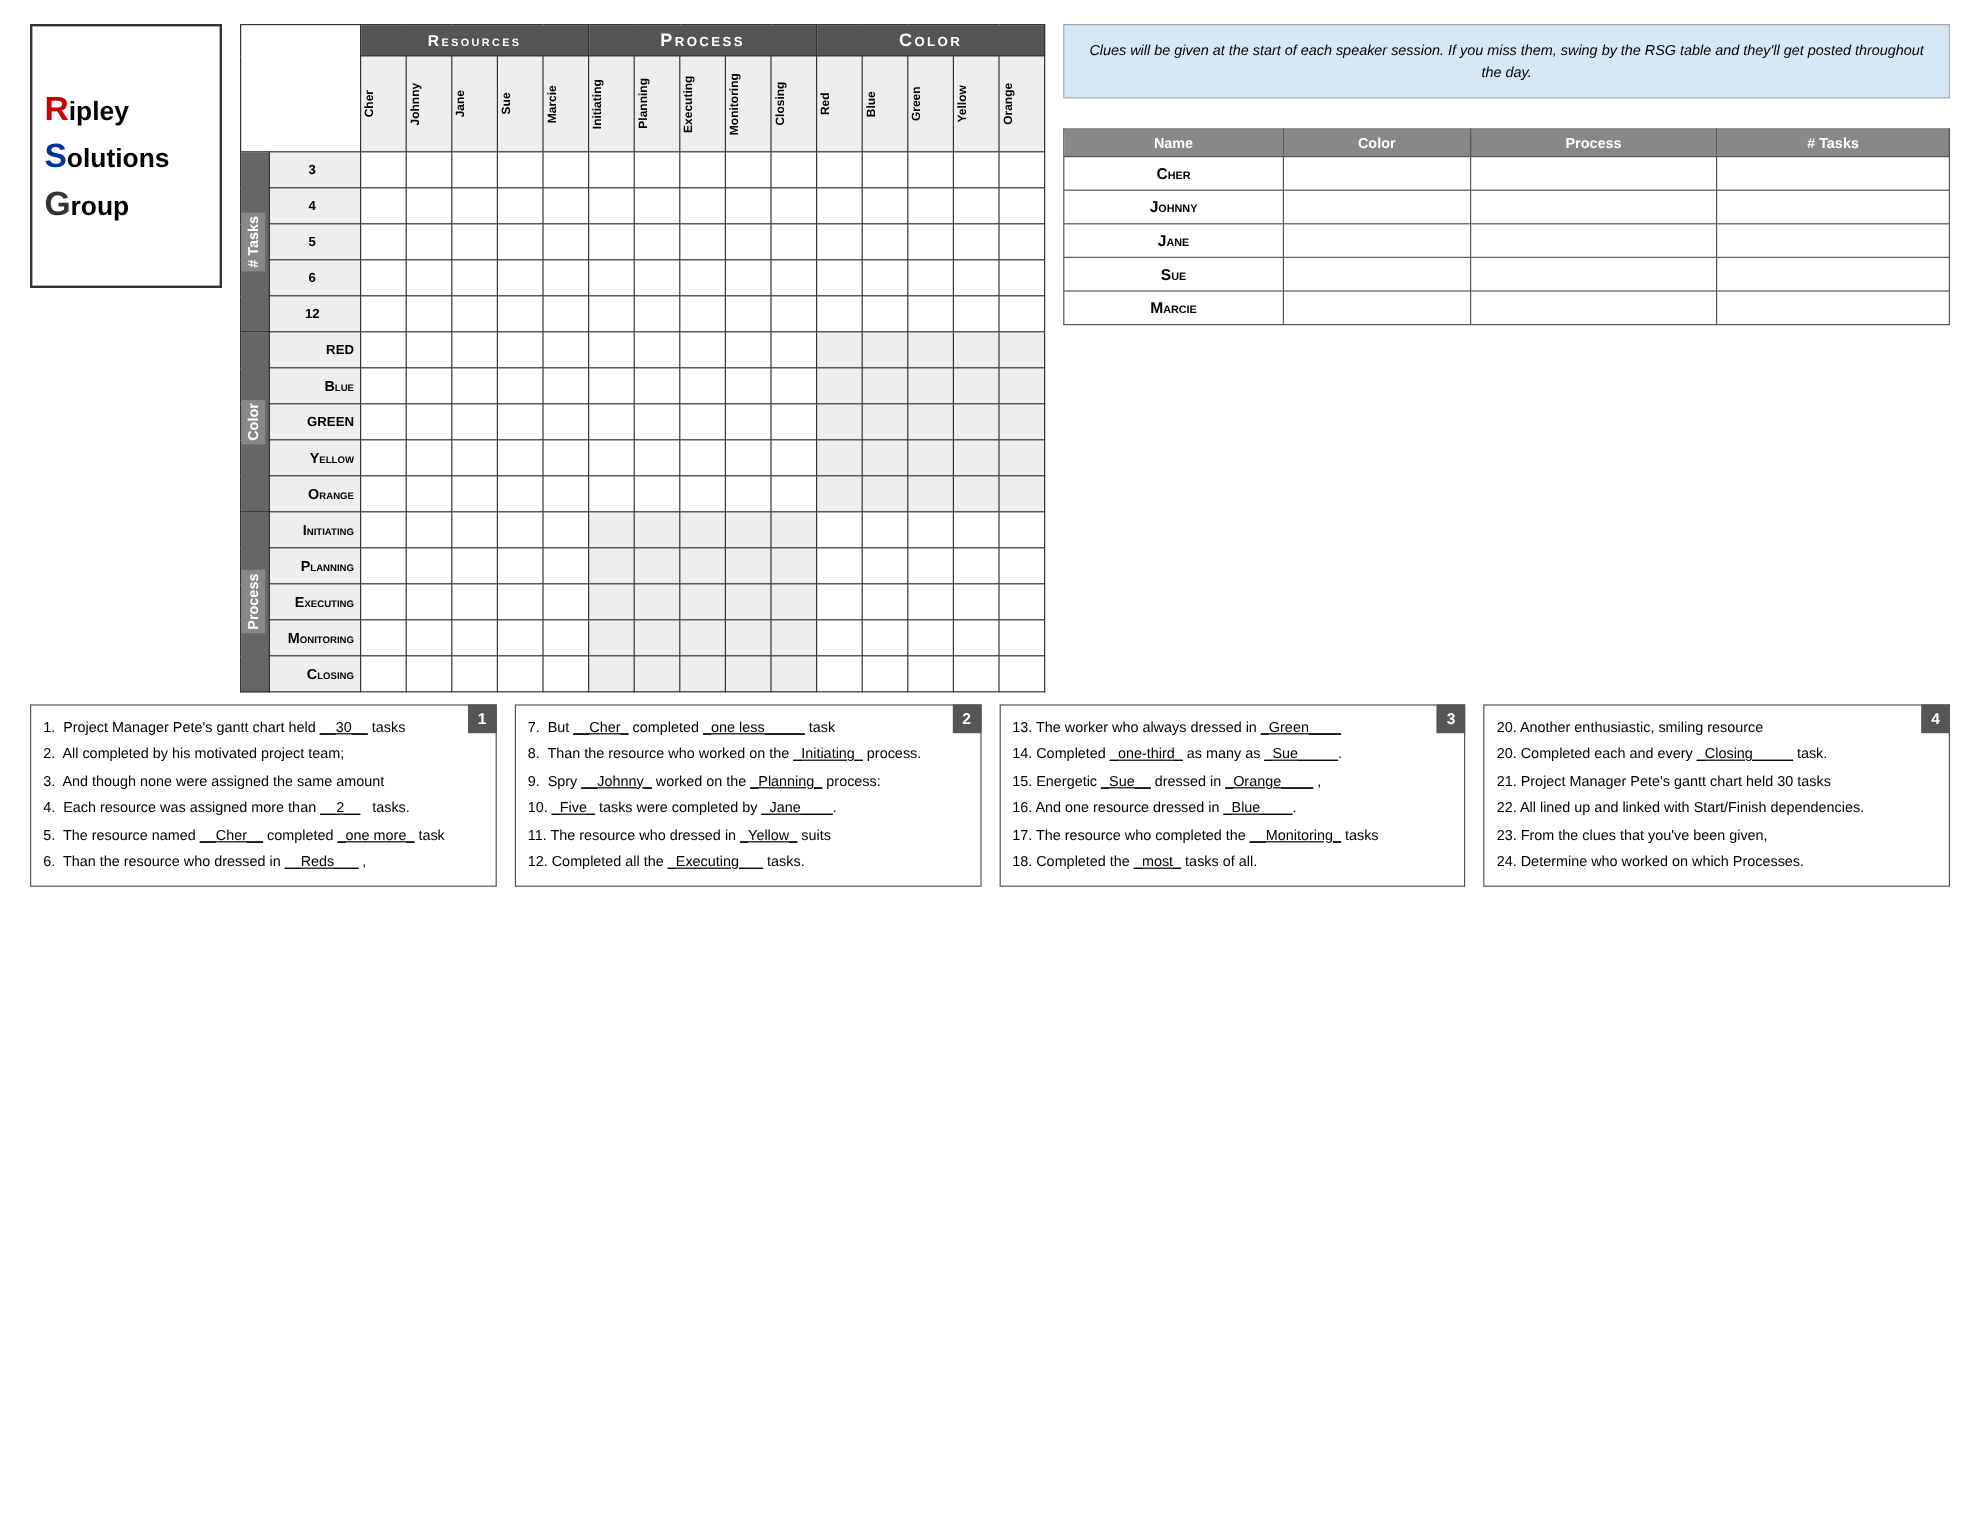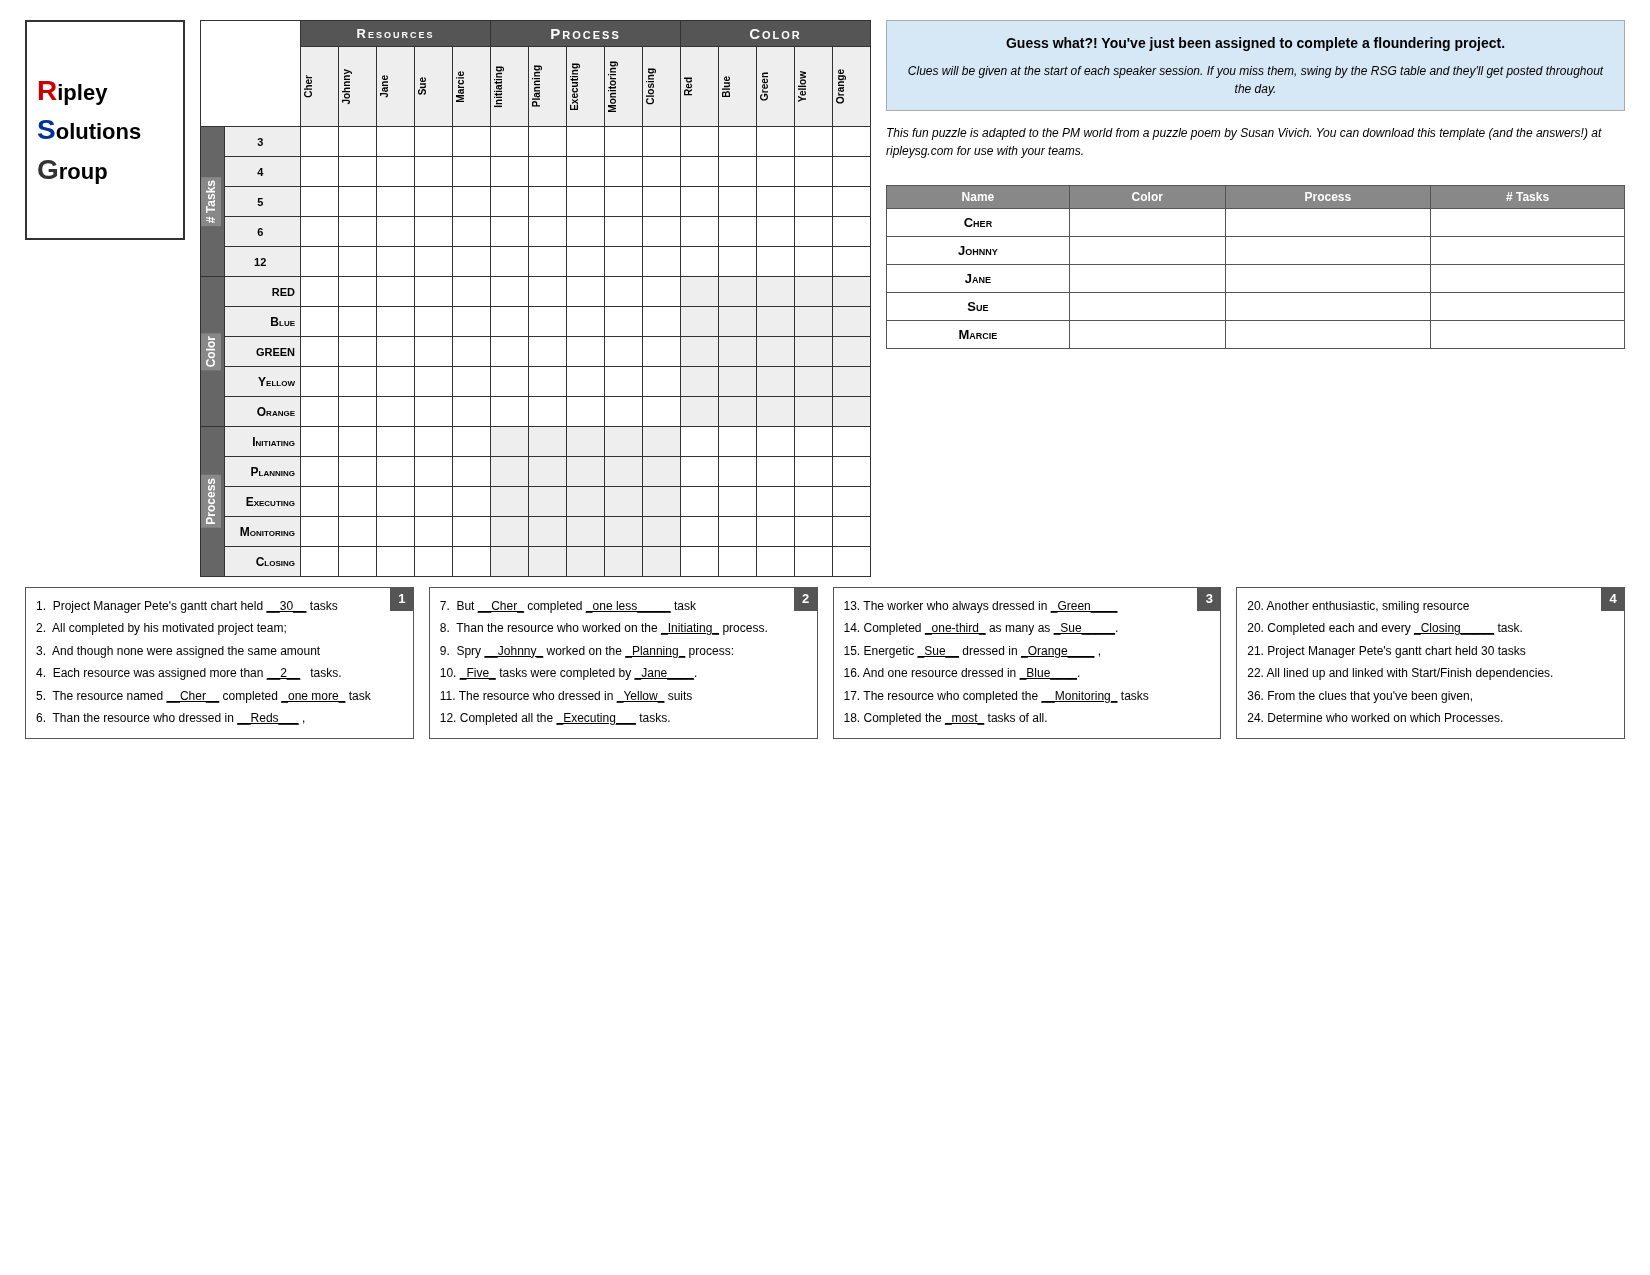--- a/index.html
+++ b/index.html
@@ -603,24 +603,22 @@
               <td class="data-cell"></td>
               <td class="data-cell"></td>
               <td class="data-cell"></td>
           </tr>
         </tbody>
       </table>
     </div>
 
     <div class="info-panel">
       <div class="blue-box">
-        <div class="title">Guess what?! You've just been assigned to complete a floundering project.</div>
         <div class="italic-note">Clues will be given at the start of each speaker session.  If you miss them, swing by the RSG table and they'll get posted throughout the day.</div>
       </div>
-      <div class="italic-para">This fun puzzle is adapted to the PM world from a puzzle poem by Susan Vivich.  You can download this template (and the answers!) at ripleysg.com for use with your teams.</div>
 
       <div class="answer-table-wrapper">
         <table class="answer-table">
           <thead>
             <tr>
               <th>Name</th>
               <th>Color</th>
               <th>Process</th>
               <th># Tasks</th>
             </tr>
@@ -693,18 +691,18 @@
       <div class="clue-item">17. The resource who completed the <u>__Monitoring_</u> tasks</div>
       <div class="clue-item">18. Completed the <u>_most_</u> tasks of all.</div>
     </div>
 
     <div class="clue-box">
       <div class="clue-number-badge">4</div>
       <div class="clue-item">20. Another enthusiastic, smiling resource</div>
       <div class="clue-item">20. Completed each and every <u>_Closing_____</u> task.</div>
       <div class="clue-item">21. Project Manager Pete's gantt chart held 30 tasks</div>
       <div class="clue-item">22. All lined up and linked with Start/Finish dependencies.</div>
-      <div class="clue-item">36. From the clues that you've been given,</div>
+      <div class="clue-item">23. From the clues that you've been given,</div>
       <div class="clue-item">24. Determine who worked on which Processes.</div>
     </div>
   </div>
 
 </div>
 
 </body></html>

